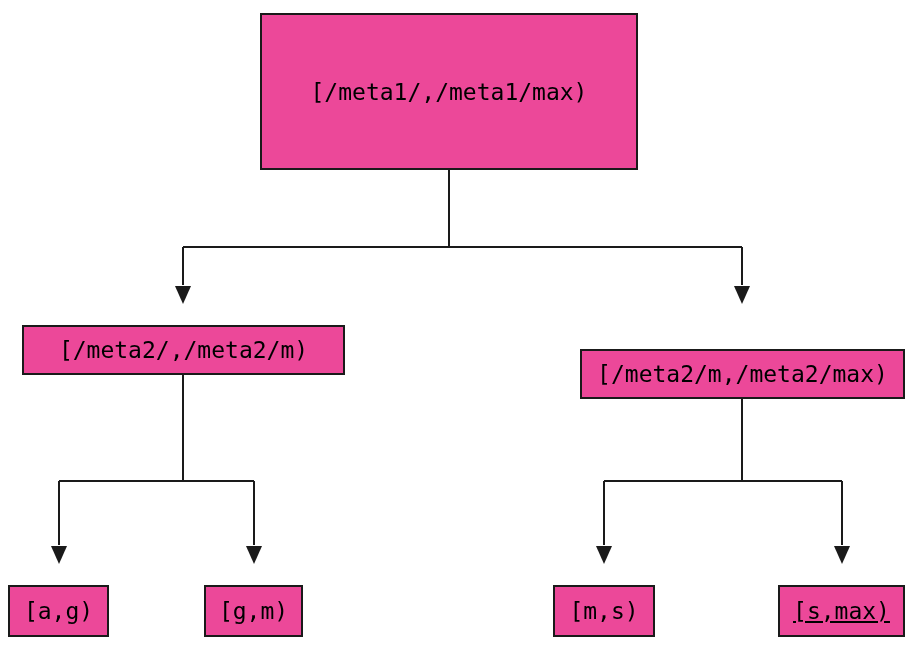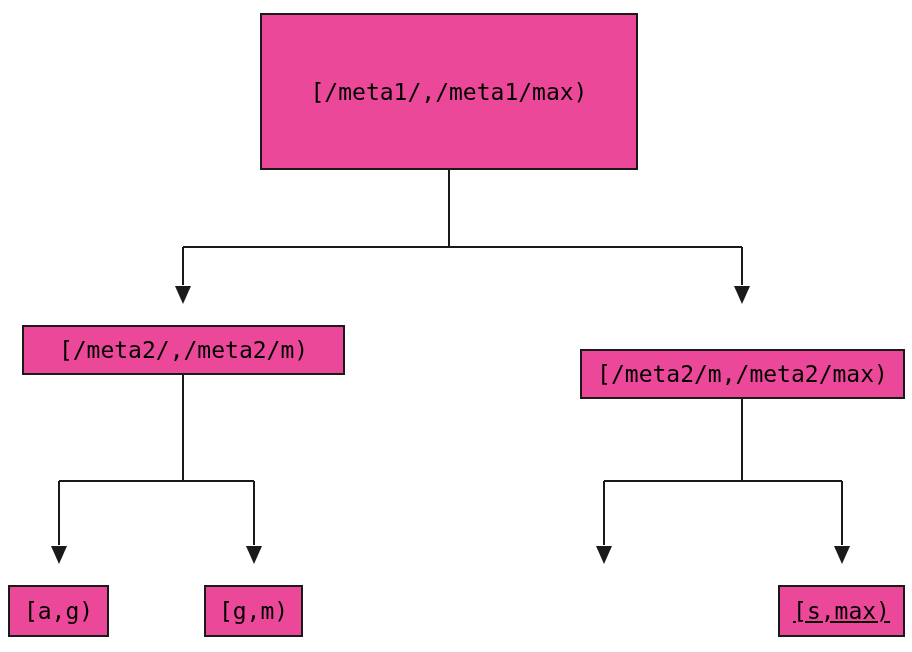--- a/index.html
+++ b/index.html
@@ -96,18 +96,21 @@
   </div>
 
   <div class="node node-leaf-1">
     <span>[g,m)</span>
   </div>
 
   <div class="node node-leaf-0">
     <span>[a,g)</span>
   </div>
 
+  <div class="node node-leaf-2">
+    <span>[m,s)</span>
+  </div>
 
   <div class="node node-leaf-3">
     <span>[s,max)</span>
   </div>
 
 </div>
 
 </body></html>

